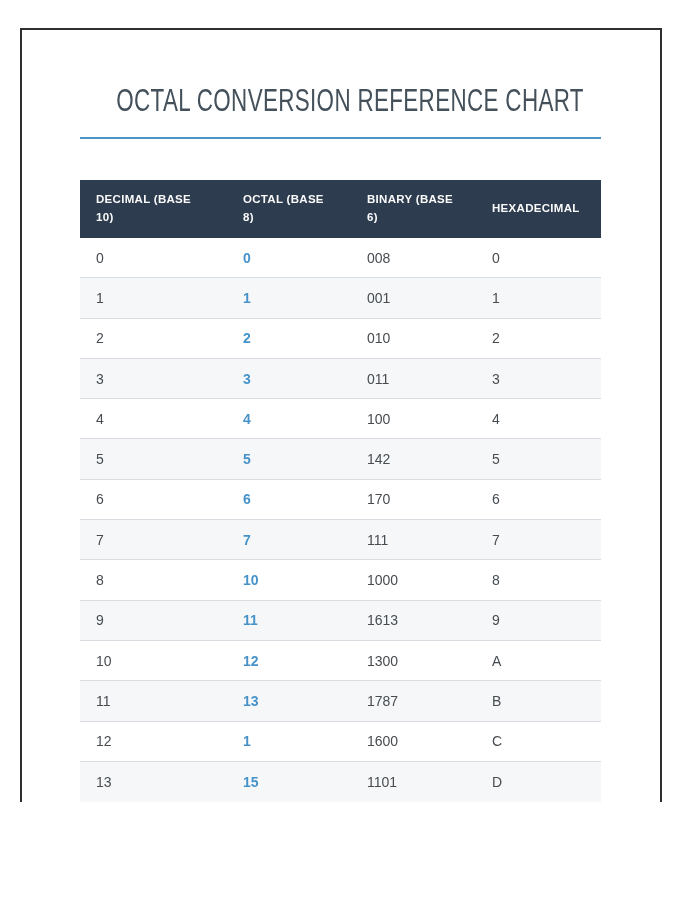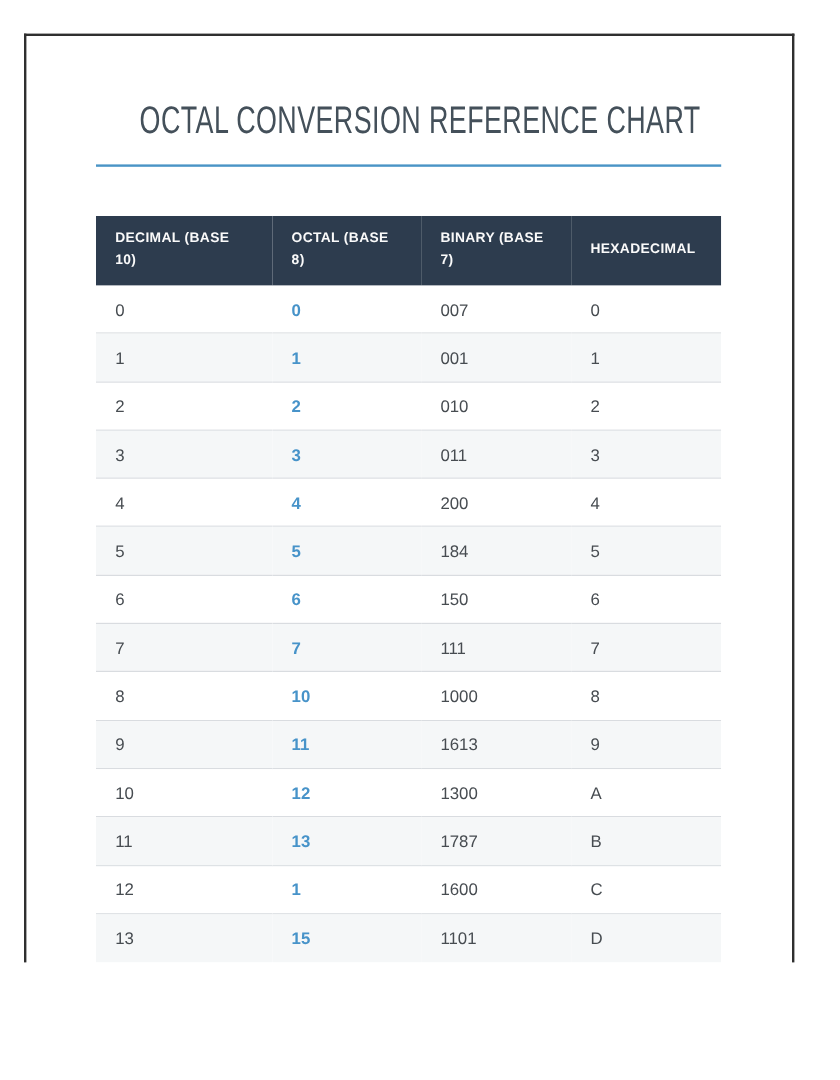--- a/index.html
+++ b/index.html
@@ -115,32 +115,32 @@
     </colgroup>
     <thead>
       <tr>
         <th class="c1">
           <span class="hdr">DECIMAL (BASE 10)</span>
         </th>
         <th class="c2">
           <span class="hdr">OCTAL (BASE 8)</span>
         </th>
         <th class="c3">
-          <span class="hdr">BINARY (BASE 7)</span>
+          <span class="hdr">BINARY (BASE 6)</span>
         </th>
         <th class="c4">
           <span class="hdr">HEXADECIMAL</span>
         </th>
       </tr>
     </thead>
     <tbody>
         <tr>
           <td class="decimal"><span>0</span></td>
           <td class="octal"><span>0</span></td>
-          <td class="binary"><span>007</span></td>
+          <td class="binary"><span>008</span></td>
           <td class="hex"><span>0</span></td>
         </tr>
         <tr class="alt">
           <td class="decimal"><span>1</span></td>
           <td class="octal"><span>1</span></td>
           <td class="binary"><span>001</span></td>
           <td class="hex"><span>1</span></td>
         </tr>
         <tr>
           <td class="decimal"><span>2</span></td>
@@ -150,33 +150,33 @@
         </tr>
         <tr class="alt">
           <td class="decimal"><span>3</span></td>
           <td class="octal"><span>3</span></td>
           <td class="binary"><span>011</span></td>
           <td class="hex"><span>3</span></td>
         </tr>
         <tr>
           <td class="decimal"><span>4</span></td>
           <td class="octal"><span>4</span></td>
-          <td class="binary"><span>200</span></td>
+          <td class="binary"><span>100</span></td>
           <td class="hex"><span>4</span></td>
         </tr>
         <tr class="alt">
           <td class="decimal"><span>5</span></td>
           <td class="octal"><span>5</span></td>
-          <td class="binary"><span>184</span></td>
+          <td class="binary"><span>142</span></td>
           <td class="hex"><span>5</span></td>
         </tr>
         <tr>
           <td class="decimal"><span>6</span></td>
           <td class="octal"><span>6</span></td>
-          <td class="binary"><span>150</span></td>
+          <td class="binary"><span>170</span></td>
           <td class="hex"><span>6</span></td>
         </tr>
         <tr class="alt">
           <td class="decimal"><span>7</span></td>
           <td class="octal"><span>7</span></td>
           <td class="binary"><span>111</span></td>
           <td class="hex"><span>7</span></td>
         </tr>
         <tr>
           <td class="decimal"><span>8</span></td>

